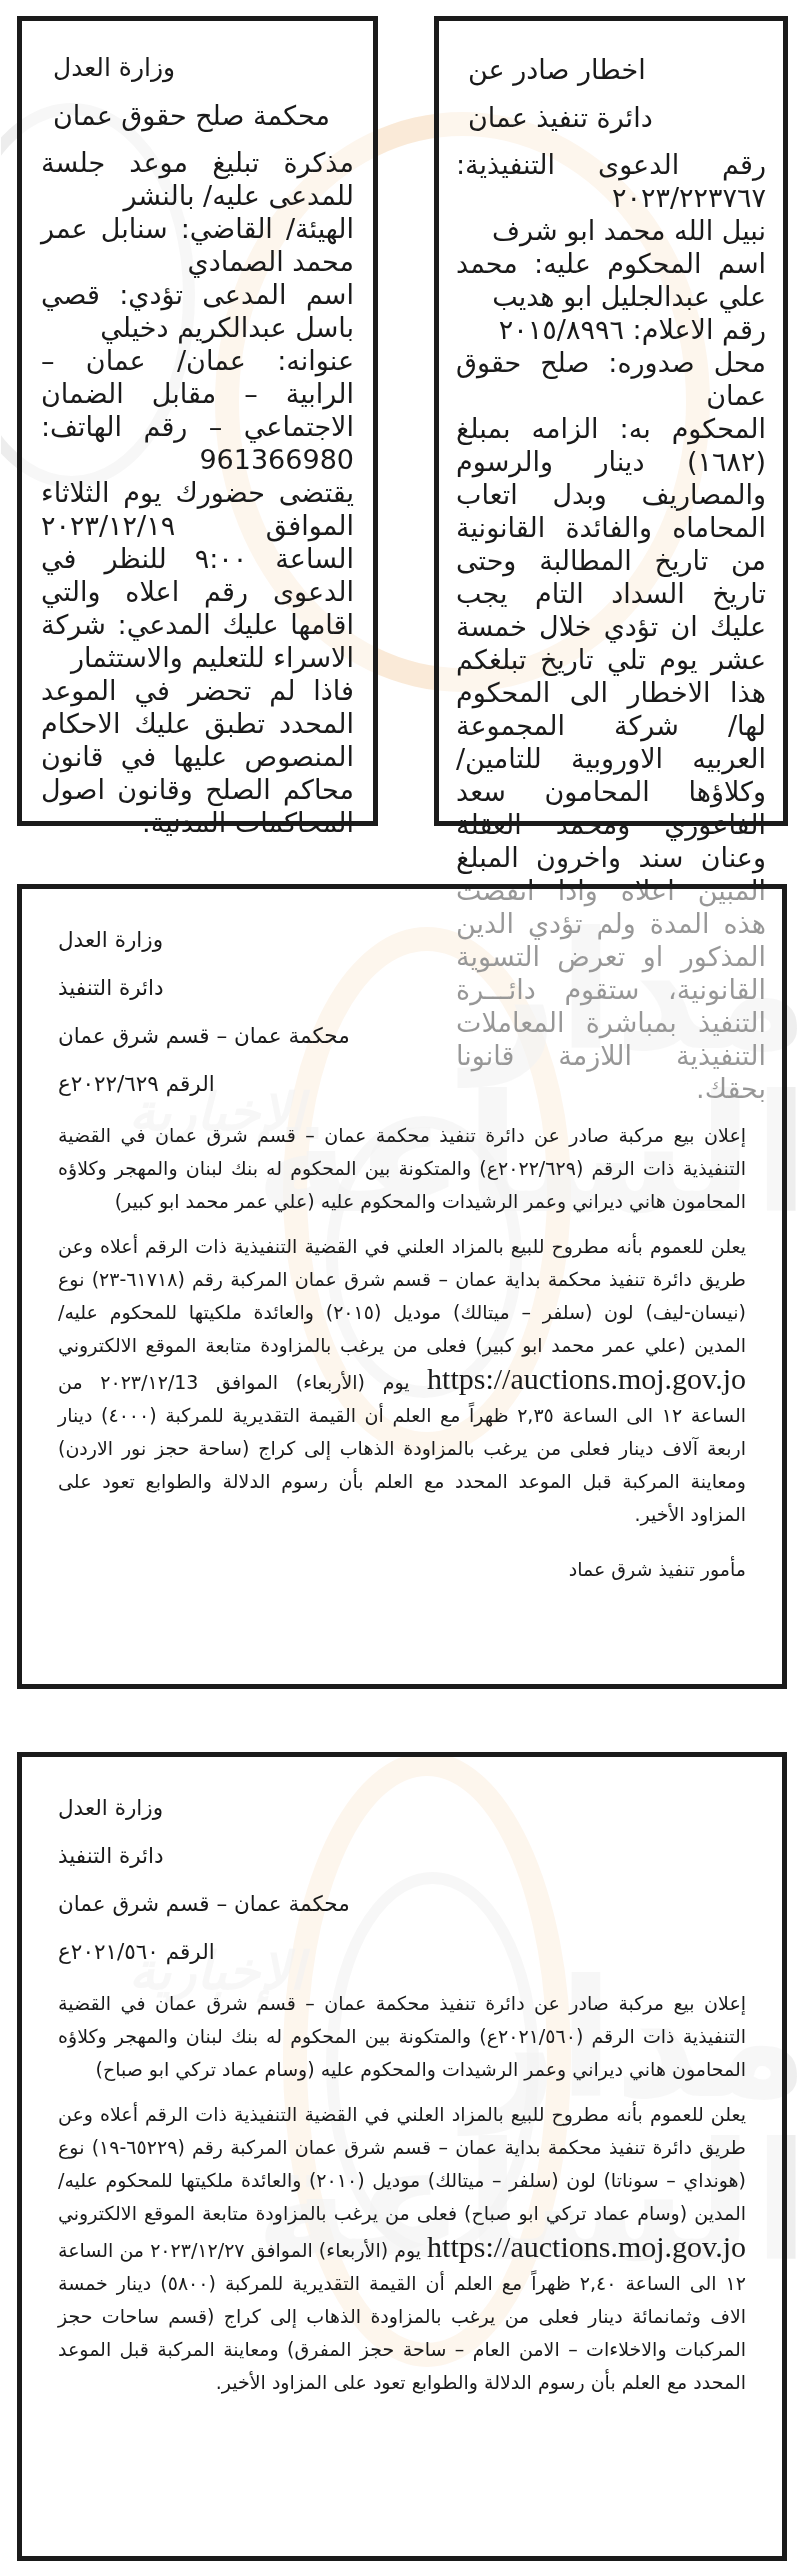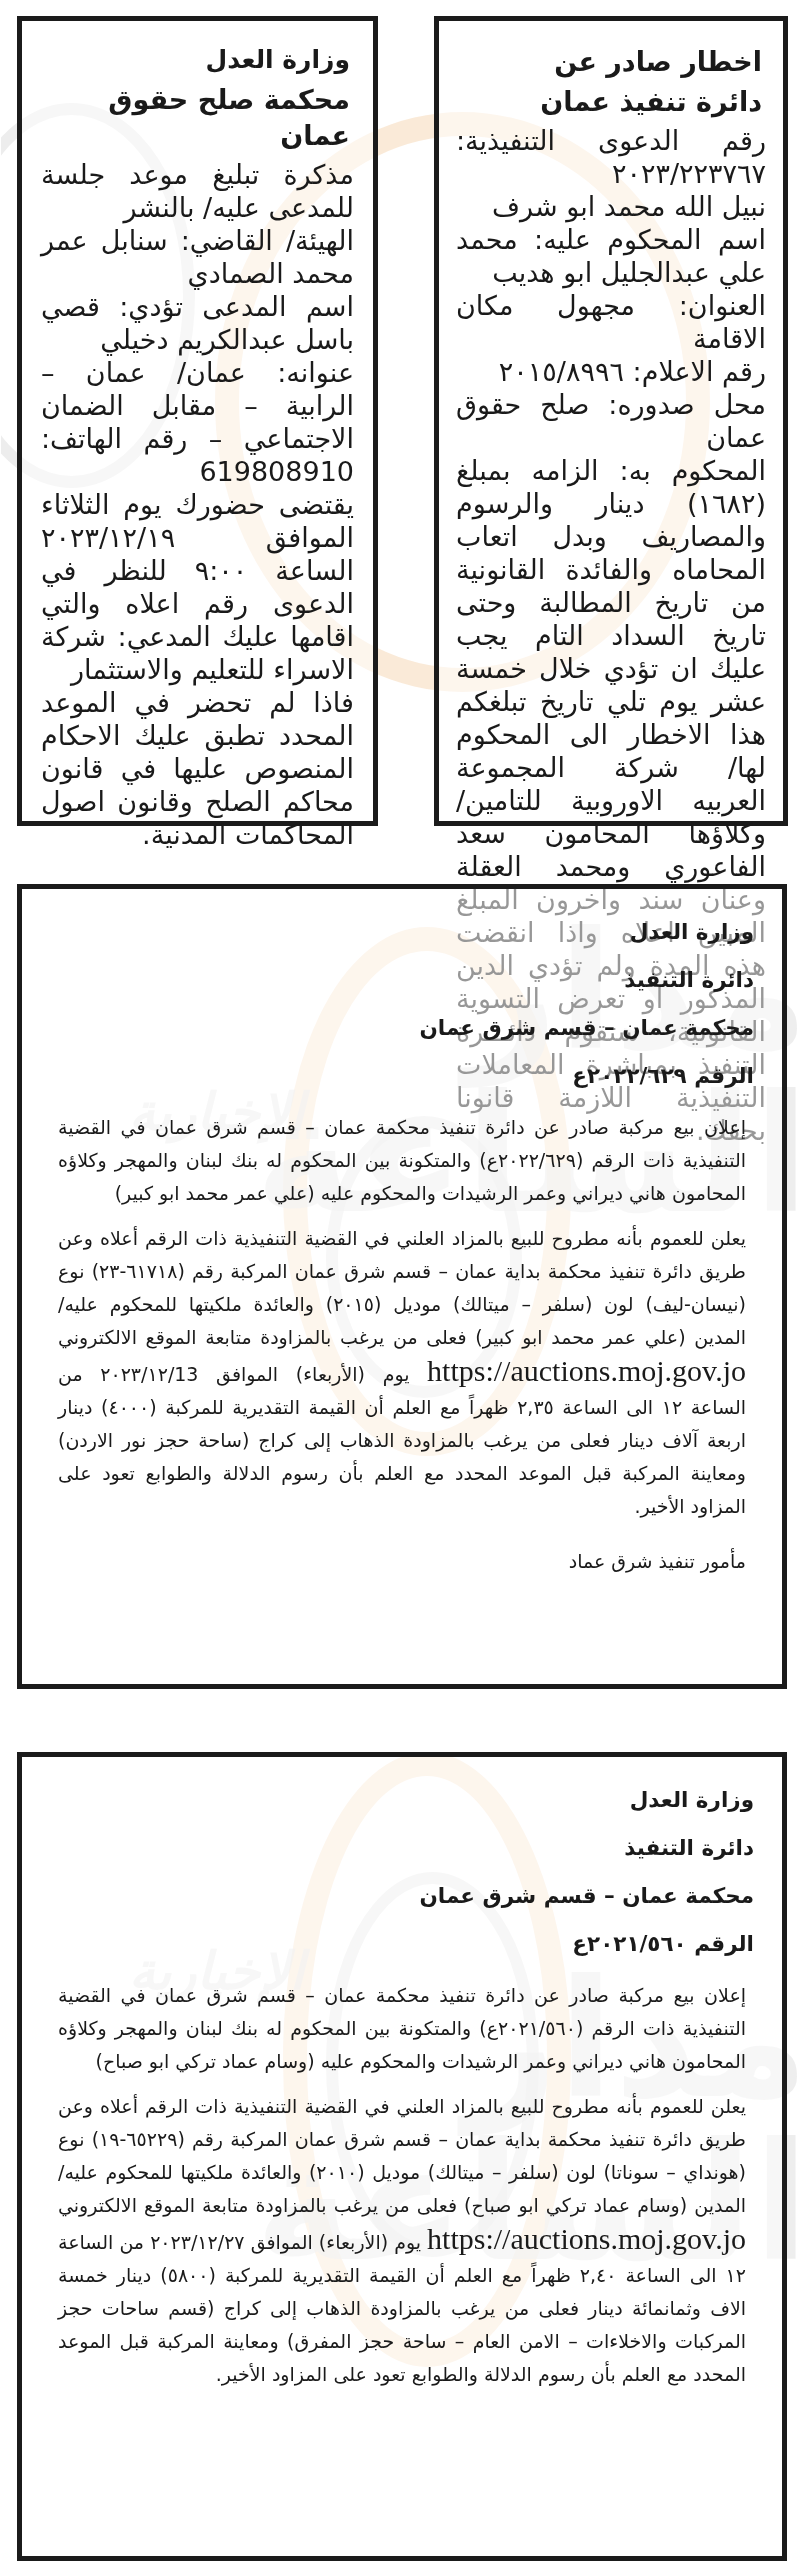--- a/index.html
+++ b/index.html
@@ -18,21 +18,21 @@
 
   .notice {
     position:absolute; z-index:1; box-sizing:border-box;
     border:5.2px solid #1b1b1b; background:rgba(255,255,255,0.55);
   }
   .n-left  { left:17px;  top:15.5px;   width:361px; height:810px; padding:17px 19px 0 19px; }
   .n-right { left:434px; top:15.5px;   width:354px; height:810px; padding:19px 17px 0 17px; }
   .n-mid   { left:17px;  top:884px; width:770px; height:805px; padding:26px 24px 0 24px; }
   .n-bot   { left:17px;  top:1752px; width:770px; height:809px; padding:26px 24px 0 24px; }
 
-  .h1 { text-align:right; font-weight:bold; font-size:25px; line-height:36px; margin:4px; }
+  .h1 { text-align:left; font-weight:normal; font-size:25px; line-height:36px; margin:12px; }
   .h1.big { font-size:27px; }
   .body-narrow p { margin:0; font-size:27px; line-height:33px; text-align:justify; }
   .mid-heads .h1 { font-size:21.5px; line-height:26px; margin-bottom:22px; }
   .wide p { margin:12px; font-size:19px; line-height:33px; text-align:justify; font-weight:500; }
   .wide .url { font-family:"Liberation Serif", serif; font-size:30px; direction:ltr; unicode-bidi:embed; }
   .sign { font-weight:bold; font-size:20px; margin-top:22px !important; }
 </style>
 </head>
 <body>
 
@@ -46,32 +46,31 @@
 <div class="wm wm-sub" style="left:129px;top:1082px;">الإخبارية</div>
 <div class="wm wm-text" style="left:146px;top:1958px;">مدار الساعة</div>
 <div class="wm wm-sub" style="left:129px;top:1941px;">الإخبارية</div>
 
 <div class="notice n-left body-narrow">
   <div class="h1">وزارة العدل</div>
   <div class="h1 big">محكمة صلح حقوق عمان</div>
   <p>مذكرة تبليغ موعد جلسة للمدعى عليه/ بالنشر</p>
   <p>الهيئة/ القاضي: سنابل عمر محمد الصمادي</p>
   <p>اسم المدعى تؤدي: قصي باسل عبدالكريم دخيلي</p>
-  <p>عنوانه: عمان/ عمان – الرابية – مقابل الضمان الاجتماعي – رقم الهاتف: 619808910</p>
+  <p>عنوانه: عمان/ عمان – الرابية – مقابل الضمان الاجتماعي – رقم الهاتف: 961366980</p>
   <p>يقتضى حضورك يوم الثلاثاء الموافق ٢٠٢٣/١٢/١٩ الساعة ٩:٠٠ للنظر في الدعوى رقم اعلاه والتي اقامها عليك المدعي: شركة الاسراء للتعليم والاستثمار</p>
   <p>فاذا لم تحضر في الموعد المحدد تطبق عليك الاحكام المنصوص عليها في قانون محاكم الصلح وقانون اصول المحاكمات المدنية.</p>
 </div>
 
 <div class="notice n-right body-narrow">
   <div class="h1 big">اخطار صادر عن</div>
   <div class="h1 big">دائرة تنفيذ عمان</div>
   <p>رقم الدعوى التنفيذية: ٢٠٢٣/٢٢٣٧٦٧</p>
   <p>نبيل الله محمد ابو شرف</p>
   <p>اسم المحكوم عليه: محمد علي عبدالجليل ابو هديب</p>
-  <p>العنوان: مجهول مكان الاقامة</p>
   <p>رقم الاعلام: ٢٠١٥/٨٩٩٦</p>
   <p>محل صدوره: صلح حقوق عمان</p>
   <p>المحكوم به: الزامه بمبلغ (١٦٨٢) دينار والرسوم والمصاريف وبدل اتعاب المحاماه والفائدة القانونية من تاريخ المطالبة وحتى تاريخ السداد التام يجب عليك ان تؤدي خلال خمسة عشر يوم تلي تاريخ تبلغكم هذا الاخطار الى المحكوم لها/ شركة المجموعة العربيه الاوروبية للتامين/ وكلاؤها المحامون سعد الفاعوري ومحمد العقلة وعنان سند واخرون المبلغ المبين اعلاه واذا انقضت هذه المدة ولم تؤدي الدين المذكور او تعرض التسوية القانونية، ستقوم دائـــرة التنفيذ بمباشرة المعاملات التنفيذية اللازمة قانونا بحقك.</p>
 </div>
 
 <div class="notice n-mid wide">
   <div class="mid-heads">
     <div class="h1">وزارة العدل</div>
     <div class="h1">دائرة التنفيذ</div>
     <div class="h1">محكمة عمان – قسم شرق عمان</div>

